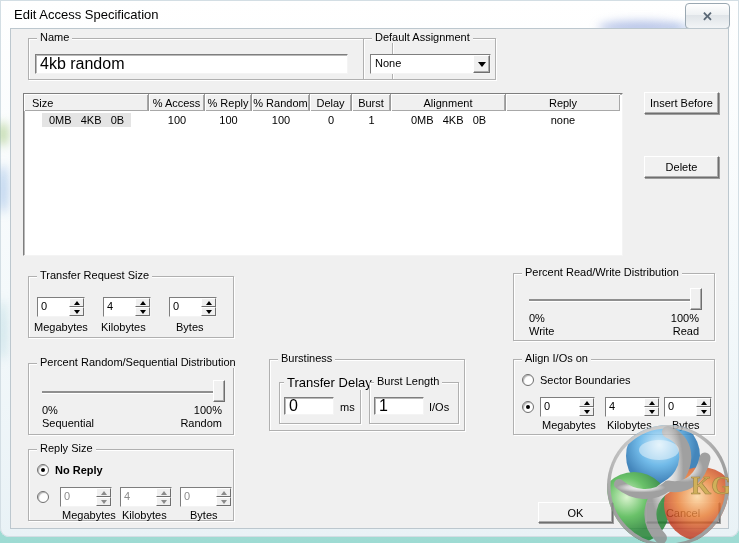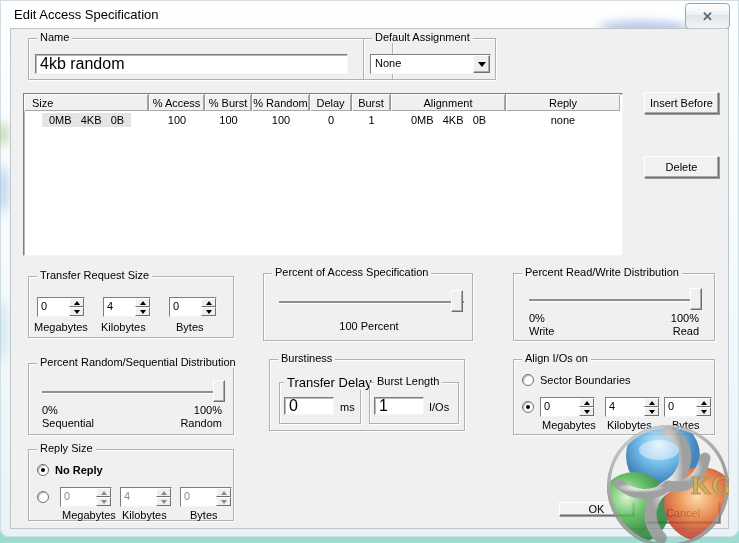--- a/index.html
+++ b/index.html
@@ -136,21 +136,21 @@
       <span class="cbtn">
         <i class="tri-dn"></i>
       </span>
     </div>
   </div>
 
   <div class="listbox sunken" style="left:12px;top:64px;width:600px;height:163px;">
     <div class="lhdr">
       <div class="hcell first" style="width:125px;padding-left:8px;">Size</div>
       <div class="hcell" style="width:56px;">% Access</div>
-      <div class="hcell" style="width:47px;">% Burst</div>
+      <div class="hcell" style="width:47px;">% Reply</div>
       <div class="hcell" style="width:58px;">% Random</div>
       <div class="hcell" style="width:42px;">Delay</div>
       <div class="hcell" style="width:39px;">Burst</div>
       <div class="hcell" style="width:115px;">Alignment</div>
       <div class="hcell" style="width:114px;border-right:none;">Reply</div>
     </div>
     <div class="lrow">
       <div class="cell" style="width:125px;"><span class="selcell">0MB   4KB   0B</span></div>
       <div class="cell" style="width:56px;">100</div>
       <div class="cell" style="width:47px;">100</div>
@@ -198,26 +198,20 @@
           <span class="sbtn">
             <i class="t-dn"></i>
           </span>
         </span>
     </div>
     <span class="lbl" style="left:5px;top:44px;">Megabytes</span>
     <span class="lbl" style="left:72px;top:44px;">Kilobytes</span>
     <span class="lbl" style="left:147px;top:44px;">Bytes</span>
   </div>
 
-  <div class="gb" style="left:252px;top:244px;width:210px;height:68px;">
-    <span class="leg">Percent of Access Specification</span>
-    <div class="track" style="left:15px;top:27px;width:185px;"></div>
-    <div class="thumb" style="left:187px;top:16px;"></div>
-    <div class="lbl" style="left:0;top:46px;width:210px;text-align:center;">100 Percent</div>
-  </div>
 
   <div class="gb" style="left:502px;top:244px;width:202px;height:68px;">
     <span class="leg">Percent Read/Write Distribution</span>
     <div class="track" style="left:15px;top:25px;width:172px;"></div>
     <div class="thumb" style="left:176px;top:14px;"></div>
     <span class="lbl" style="left:15px;top:38px;">0%</span>
     <span class="lbl" style="left:15px;top:51px;">Write</span>
     <span class="lbl r" style="right:15px;top:38px;">100%</span>
     <span class="lbl r" style="right:15px;top:51px;">Read</span>
   </div>
@@ -325,21 +319,21 @@
           <span class="sbtn">
             <i class="t-dn"></i>
           </span>
         </span>
     </div>
     <span class="lbl" style="left:33px;top:59px;">Megabytes</span>
     <span class="lbl" style="left:93px;top:59px;">Kilobytes</span>
     <span class="lbl" style="left:161px;top:59px;">Bytes</span>
   </div>
 
-  <div class="btn3d" style="left:548px;top:473px;width:75px;height:14px;">OK</div>
+  <div class="btn3d" style="left:527px;top:473px;width:75px;height:21px;">OK</div>
   <div class="btn3d" style="left:635px;top:473px;width:74px;height:21px;">Cancel</div>
 </div>
 
 <div class="watermark">
   <svg width="142" height="119" viewBox="0 0 142 119" style="opacity:0.82;">
     <defs>
       <clipPath id="ball">
           <circle cx="71" cy="62" r="61"></circle>
         </clipPath>
       <radialGradient id="blueG" cx="45%" cy="35%">

